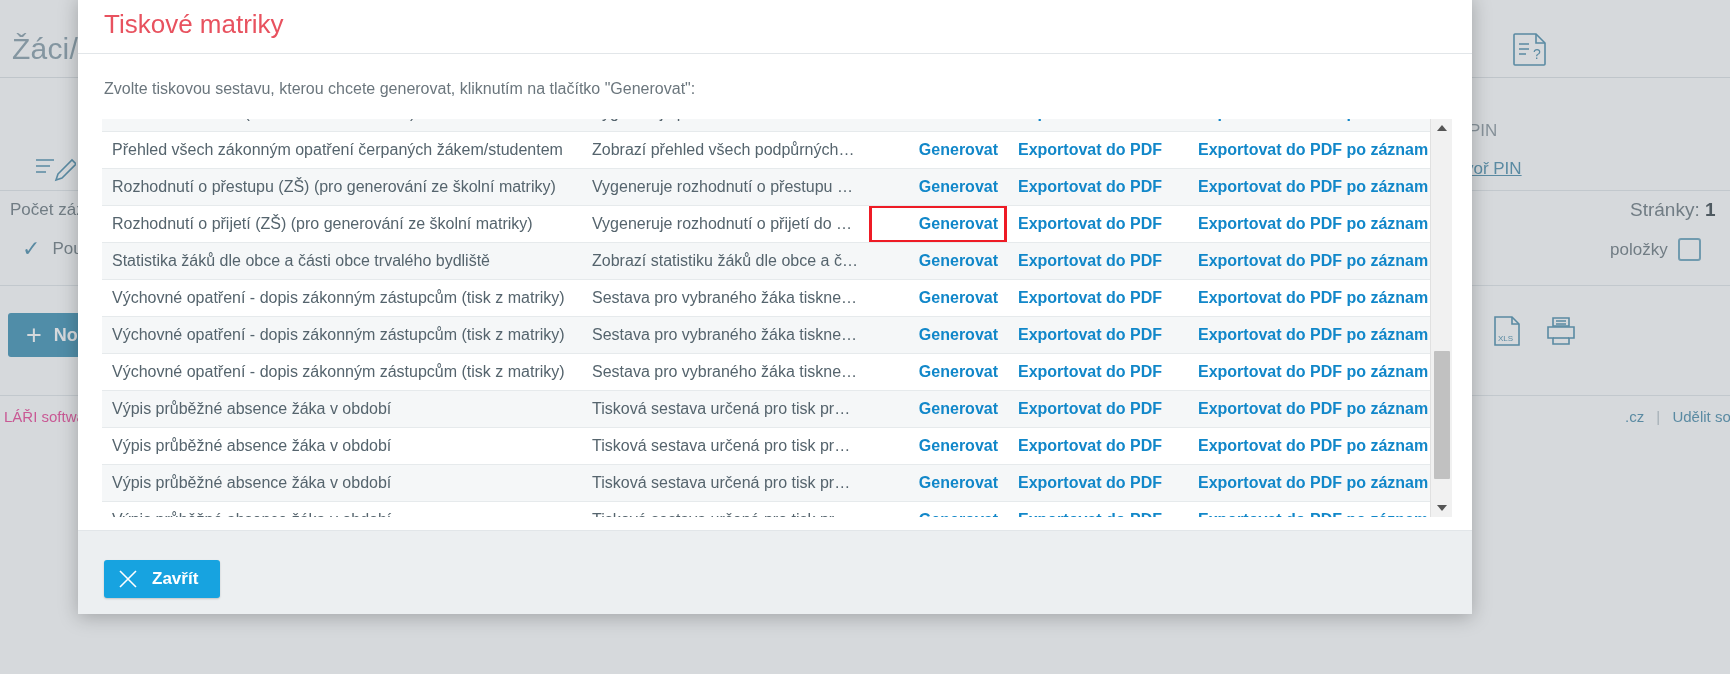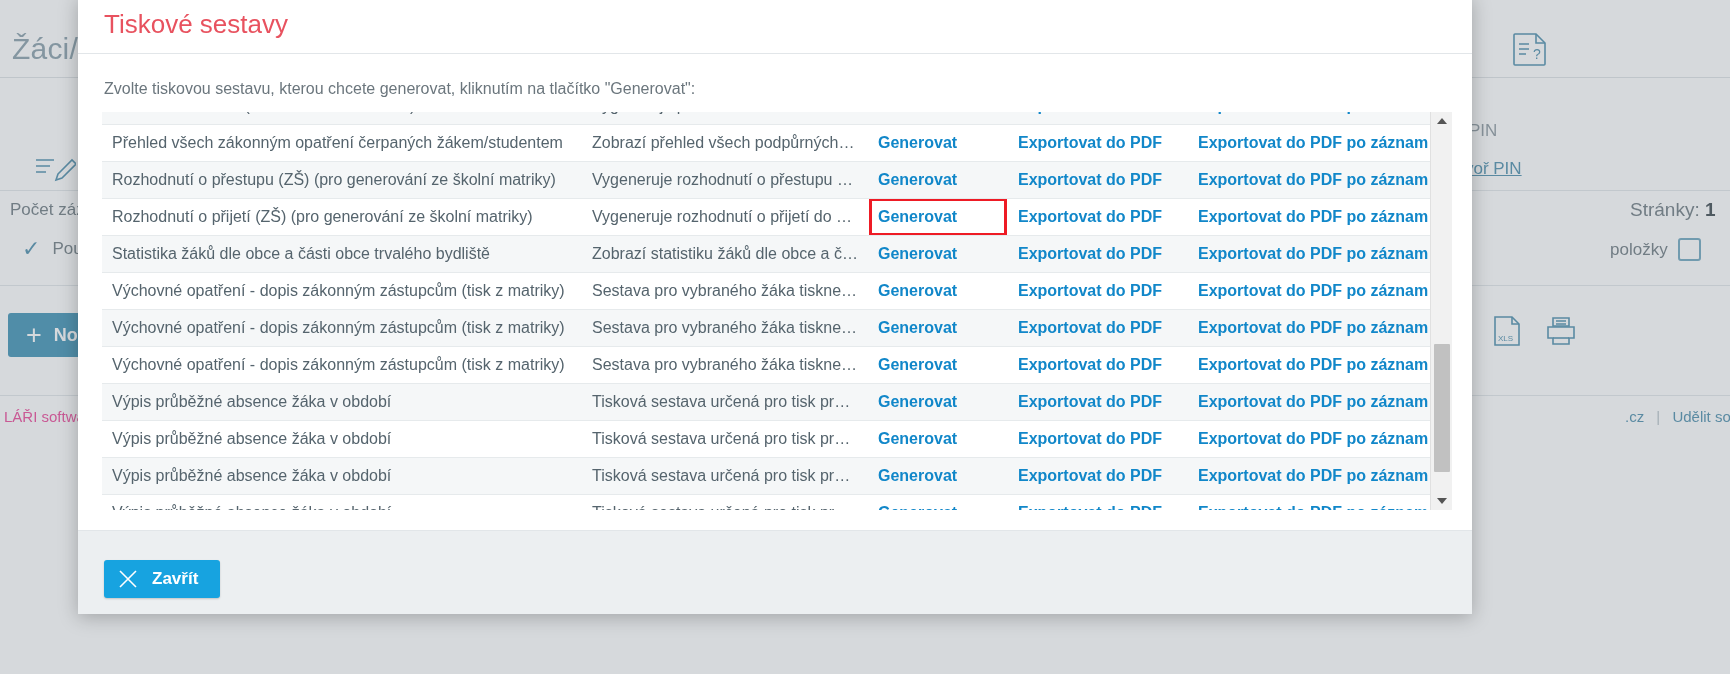--- a/index.html
+++ b/index.html
@@ -117,20 +117,21 @@
   }
   .modal-title {
     font-size: 26px; color: #e8525f; font-weight: 400;
   }
   .modal-body {
     flex: 1 1 auto;
     padding: 0 0 0 0;
     display: flex; flex-direction: column;
     overflow: hidden;
     position: relative;
+    gap: 7px;
   }
   .modal-instruction {
     font-size: 16px; color: #6b767d;
     padding: 26px 0 14px 26px;
   }
 
   .table-scroll {
     position: relative;
     margin: 0 20px 0 24px;
     height: 398px;
@@ -156,21 +157,21 @@
     vertical-align: middle;
     white-space: nowrap;
     overflow: hidden;
     text-overflow: ellipsis;
   }
   table.reports tr:nth-child(odd) td { background: #f5f7f8; }
   table.reports tr:nth-child(even) td { background: #ffffff; }
 
   td.c-name  { width: 480px; padding-left: 26px; }
   td.c-desc  { width: 286px; }
-  td.c-gen   { width: 140px; text-align: left; }
+  td.c-gen   { width: 140px; text-align: right; }
   td.c-pdf   { width: 180px; }
   td.c-pdfrec{ width: 272px; text-align: center; padding-right: 6px; }
 
   .lnk {
     color: #1187c9; font-weight: bold; font-size: 16px;
     cursor: pointer; text-decoration: none;
   }
   .highlight-cell {
     position: relative;
   }
@@ -316,21 +317,21 @@
       <span class="sep">|</span>
       <span>Udělit so</span>
     </div>
   </div>
 
   <div class="dim-overlay"></div>
 
   <div class="modal">
 
     <div class="modal-header">
-      <div class="modal-title">Tiskové sestavy</div>
+      <div class="modal-title">Tiskové matriky</div>
     </div>
 
     <div class="modal-body">
       <div class="modal-instruction">Zvolte tiskovou sestavu, kterou chcete generovat, kliknutím na tlačítko "Generovat":</div>
 
       <div class="table-scroll">
         <div class="table-inner">
           <table class="reports">
             <tbody id="reports-tbody">
                 <tr>

